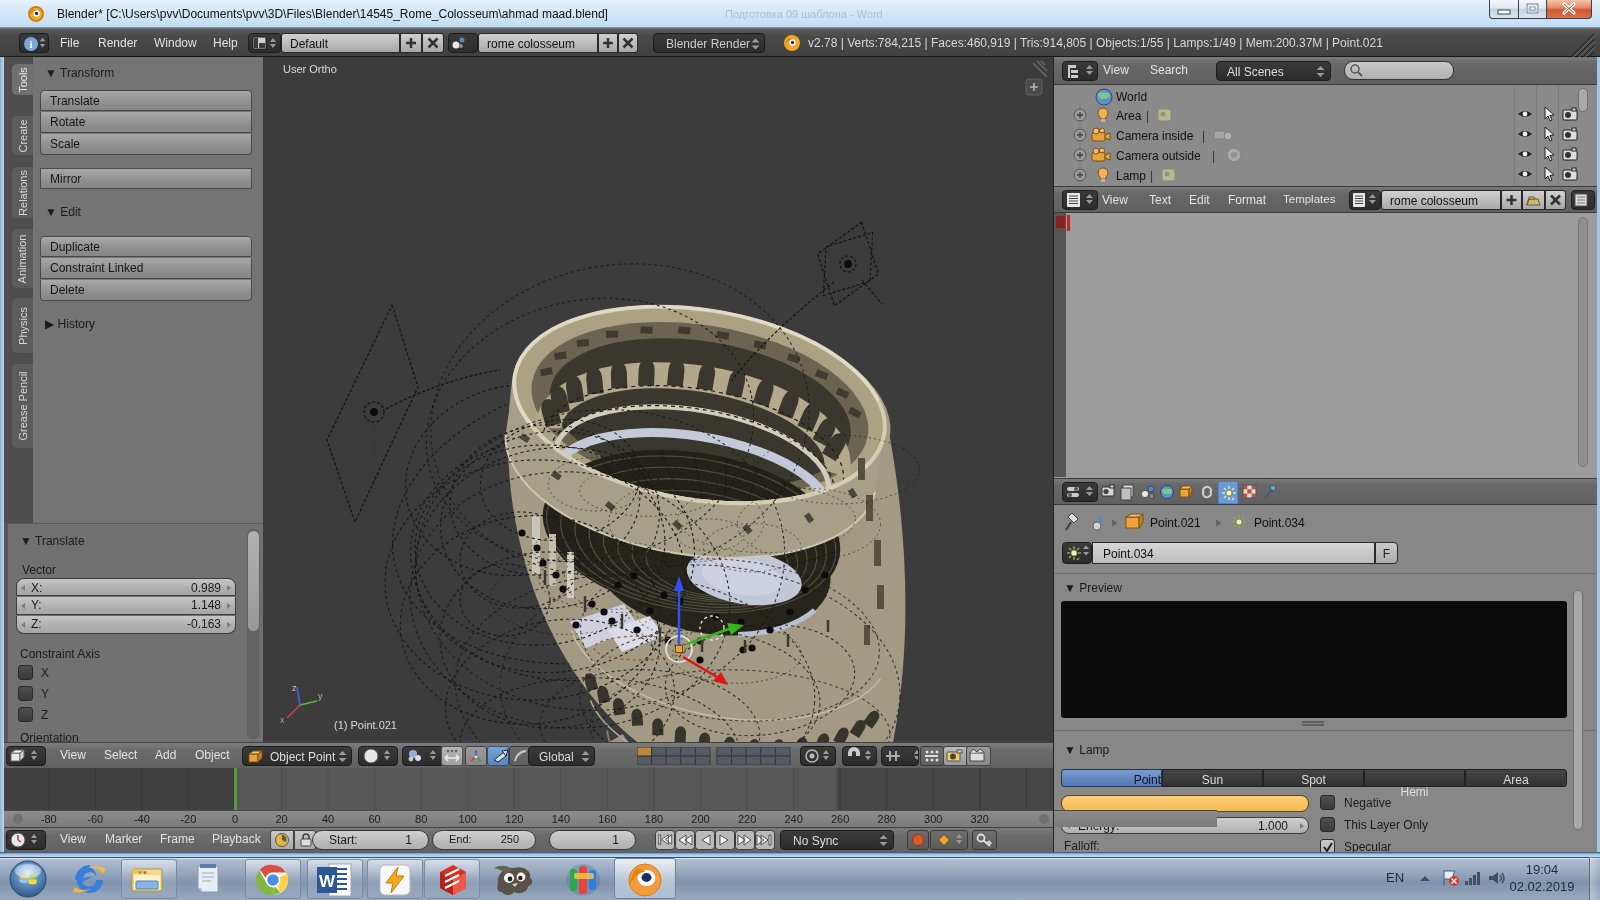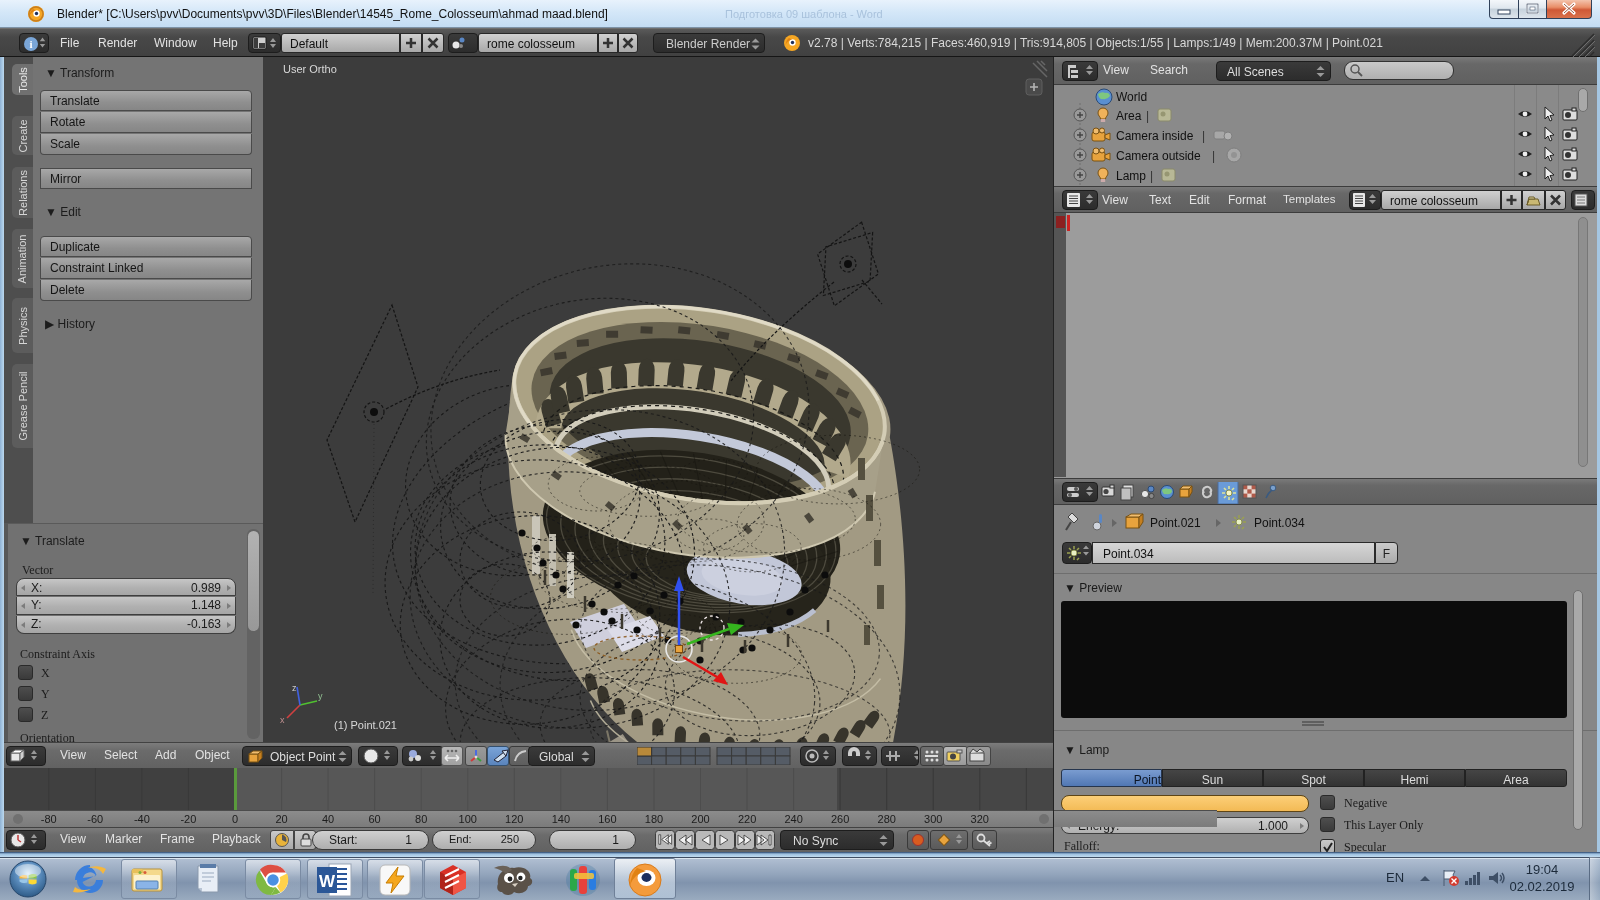--- a/index.html
+++ b/index.html
@@ -32,21 +32,21 @@
 #oppanel { left:8px; top:523px; width:255px; height:219px; background:#717171; border-top:1px solid #5a5a5a; }
 #opedge { left:4px; top:523px; width:4px; height:219px; background:#585858; }
 .phead { color:#1c1c1c; font-size:12px; }
 .tbtn { left:7px; width:212px; height:21px; background:linear-gradient(#a8a8a8,#8f8f8f 60%,#868686);
   border:1px solid #4a4a4a; color:#151515; font-size:12px; padding:3px 0 0 9px; }
 .numf { left:8px; width:220px; height:18px; background:linear-gradient(#c6c6c6,#b0b0b0 55%,#a6a6a6);
   border:1px solid #3e3e3e; color:#1b1b1b; font-size:12px; }
 .la { position:absolute; left:4px; top:6px; width:0; height:0; border-top:3px solid transparent; border-bottom:3px solid transparent; border-right:4px solid #7c7c7c; }
 .ra { position:absolute; right:4px; top:6px; width:0; height:0; border-top:3px solid transparent; border-bottom:3px solid transparent; border-left:4px solid #7c7c7c; }
 .chk { left:16px; width:15px; height:15px; background:linear-gradient(#4e4e4e,#3a3a3a); border:1px solid #2a2a2a; border-radius:3px; }
-.lbl { color:#1c1c1c; font-size:12px;font-family:Liberation Serif, serif; }
+.lbl { color:#1c1c1c; font-size:12px; }
 
 #rightcol { left:1054px; top:57px; width:543px; height:795px; background:#888888; }
 .hdrbar { background:linear-gradient(#7a7a7a,#686868 25%,#606060); border-bottom:1px solid #3c3c3c; }
 
 #vphead { left:4px; top:742px; width:1050px; height:26px; background:linear-gradient(#7c7c7c,#6b6b6b 30%,#626262); border-top:1px solid #424242; }
 #tlarea { left:4px; top:768px; width:1050px; height:42px; background:#575757; }
 #tlruler { left:4px; top:810px; width:1213px; height:17px; background:linear-gradient(#8c8c8c,#7b7b7b); border-top:1px solid #4c4c4c; }
 #tlhead { left:4px; top:827px; width:1050px; height:25px; background:linear-gradient(#7c7c7c,#6b6b6b 30%,#626262); border-top:1px solid #424242; }
 
 #edgeL { left:0; top:57px; width:4px; height:795px; background:linear-gradient(90deg,#8fb2d4,#bcd9ef); }
@@ -818,21 +818,21 @@
       <div class="abs" style="left:497px;top:78px;width:16px;height:8px;opacity:.5;background:radial-gradient(circle 1px at 2px 2px,#222 55%,transparent 60%) 0 0/4px 4px"></div>
       <div class="abs" style="left:7px;top:96px;width:506px;height:117px;background:#0c0c0c;border-radius:3px"></div>
       <div class="abs" style="left:248px;top:216px;width:22px;height:5px;border-top:2px solid #5f5f5f;border-bottom:2px solid #5f5f5f"></div>
       <div class="abs" style="left:0;top:225px;width:543px;height:1px;background:#6e6e6e"></div>
 
       <div class="abs phead" style="left:10px;top:238px;color:#1a1a1a">▼ Lamp</div>
       <div class="abs" style="left:497px;top:235px;width:16px;height:8px;opacity:.5;background:radial-gradient(circle 1px at 2px 2px,#222 55%,transparent 60%) 0 0/4px 4px"></div>
       <div class="abs" style="left:7px;top:264px;width:101px;height:18px;background:linear-gradient(#7a9cd0,#5077b4);border:1px solid #26354d;border-radius:3px 0 0 3px;color:#0c1524;font-size:12px;text-align:right;padding-top:3px">Point</div>
       <div class="abs" style="left:108px;top:264px;width:101px;height:18px;background:linear-gradient(#454545,#333333);border:1px solid #222;color:#ddd;font-size:12px;text-align:center;padding-top:3px">Sun</div>
       <div class="abs" style="left:209px;top:264px;width:101px;height:18px;background:linear-gradient(#454545,#333333);border:1px solid #222;color:#ddd;font-size:12px;text-align:center;padding-top:3px">Spot</div>
-      <div class="abs" style="left:310px;top:264px;width:101px;height:18px;background:linear-gradient(#454545,#333333);border:1px solid #222;color:#ddd;font-size:12px;text-align:center;padding-top:3px">Hemi</div>
+      <div class="abs" style="left:310px;top:264px;width:101px;height:18px;background:linear-gradient(#454545,#333333);border:1px solid #222;color:#ddd;font-size:12px;text-align:center;padding-top:15px">Hemi</div>
       <div class="abs" style="left:411px;top:264px;width:102px;height:18px;background:linear-gradient(#454545,#333333);border:1px solid #222;border-radius:0 3px 3px 0;color:#ddd;font-size:12px;text-align:center;padding-top:3px">Area</div>
       <div class="abs" style="left:7px;top:290px;width:248px;height:17px;background:linear-gradient(#fccf78,#f3ba55);border:1px solid #5e4515;border-radius:8px"></div>
       <div class="abs" style="left:7px;top:312px;width:248px;height:17px;background:linear-gradient(#d0d0d0,#b0b0b0);border:1px solid #3e3e3e;border-radius:8px;color:#1b1b1b;font-size:12px">
           <span class="la" style="top:5px"></span>
           <span class="ra" style="top:5px"></span>
           <span class="abs" style="left:16px;top:1px">Energy:</span>
           <span class="abs" style="right:20px;top:1px">1.000</span>
         </div>
       <div class="abs chk" style="left:266px;top:290px"></div>
         <div class="abs lbl" style="left:290px;top:291px">Negative</div>

